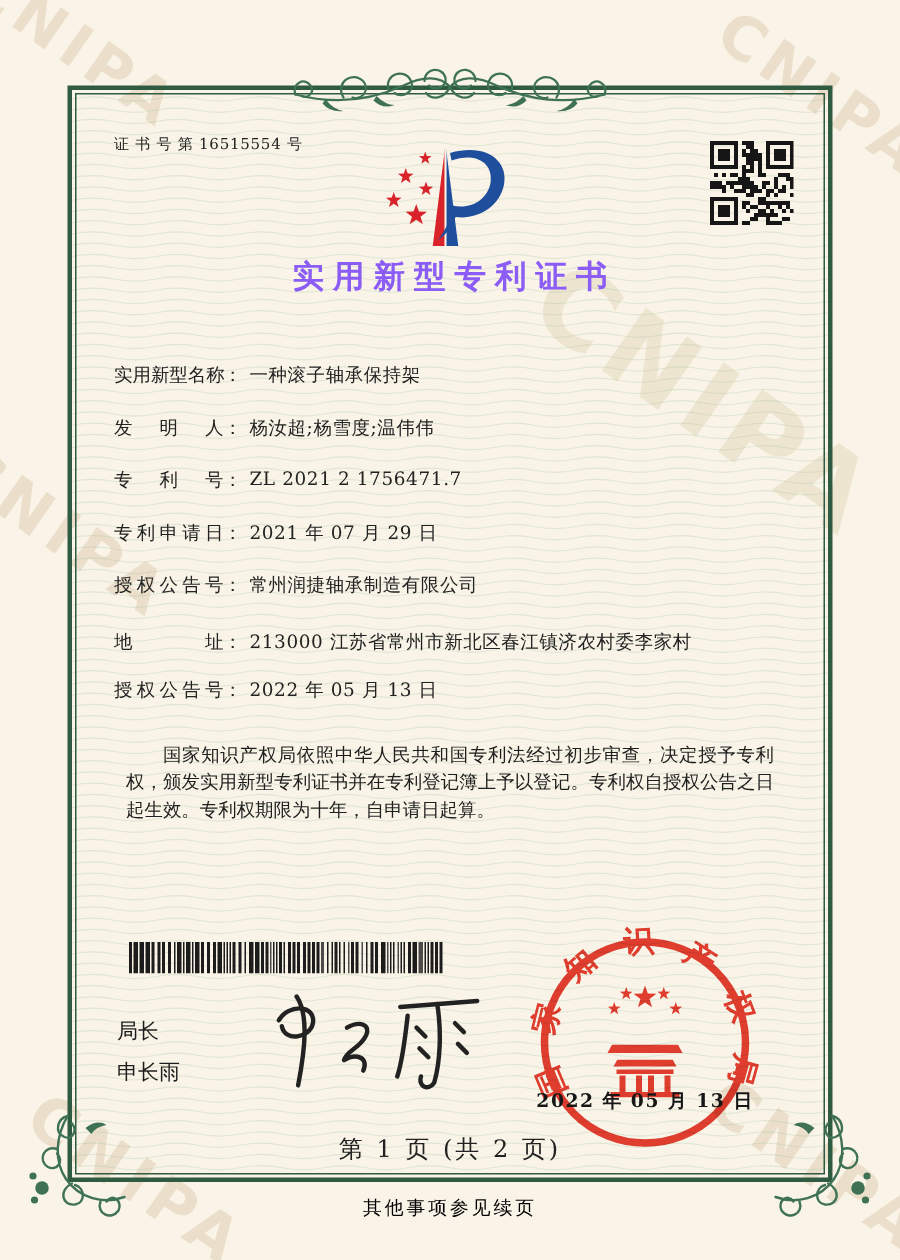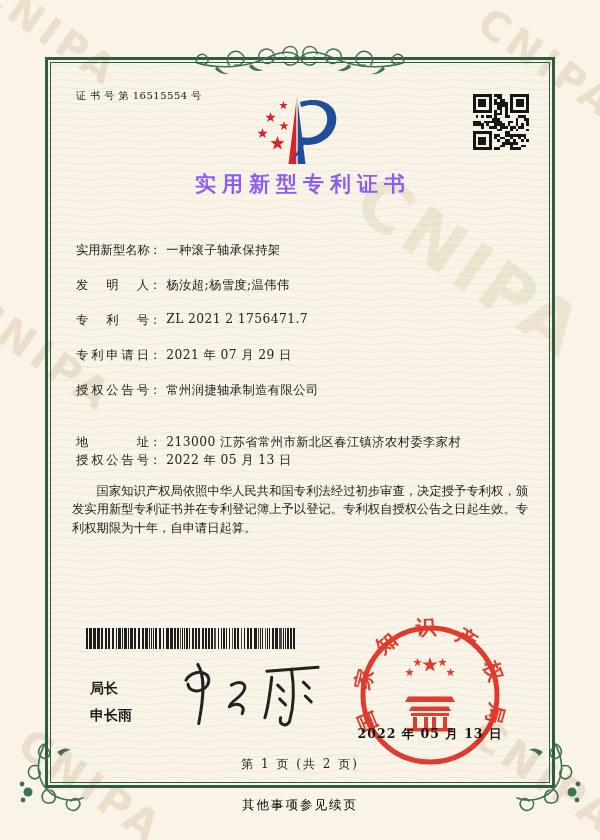--- a/index.html
+++ b/index.html
@@ -37,30 +37,30 @@
     display:inline-block;width:73px;text-align:justify;text-align-last:justify;
     -moz-text-align-last:justify;vertical-align:top;font-family:Liberation Mono, monospace;
   }
   .colon{display:inline-block;vertical-align:top}
   .fval{display:inline-block;margin-left:5px;letter-spacing:.4px;vertical-align:top}
   .fgroup2{position:absolute;left:234px;top:0;white-space:nowrap}
   .paras{
     position:absolute;left:72px;top:482px;width:456px;z-index:3;
     font-size:12.3px;line-height:18.4px;text-align:justify;color:#1e1e1e;
   }
-  .paras p{margin:0;text-indent:2em}
+  .paras p{margin:12px;text-indent:2em}
   .barcode{position:absolute;left:86px;top:628px;width:212px;height:21px;z-index:3}
-  .signer{position:absolute;left:90px;top:675px;z-index:3;font-size:14px;font-weight:700;line-height:27px;color:#1c1c1c}
+  .signer{position:absolute;left:78px;top:675px;z-index:3;font-size:14px;font-weight:400;line-height:27px;color:#1c1c1c}
   .signature{position:absolute;left:180px;top:656px;width:148px;height:74px;z-index:4}
   .seal{position:absolute;left:345px;top:610px;width:170px;height:170px;z-index:3;mix-blend-mode:multiply;opacity:.93}
   .seal-date{
     position:absolute;left:352px;top:726px;width:156px;text-align:center;z-index:5;
     font-size:12.5px;letter-spacing:1px;color:#161616;font-weight:600;
   }
-  .page-foot{position:absolute;left:0;top:756px;width:600px;text-align:center;font-size:12px;letter-spacing:2px;z-index:3}
+  .page-foot{position:absolute;left:0;top:756px;width:600px;text-align:center;font-size:16px;letter-spacing:2px;z-index:3}
   .note{position:absolute;left:0;top:797px;width:600px;text-align:center;font-size:12.5px;letter-spacing:2px;color:#000000;z-index:3}
   .hiddefs{position:absolute;width:0;height:0;overflow:hidden}
 </style>
 </head>
 <body>
 
 <svg class="hiddefs" aria-hidden="true">
   <symbol id="st" viewBox="-10 -10 20 20">
     <path d="M0,-10 L2.35,-3.24 9.51,-3.09 3.8,1.24 5.88,8.09 0,4.1 -5.88,8.09 -3.8,1.24 -9.51,-3.09 -2.35,-3.24 Z"></path>
   </symbol>
@@ -459,21 +459,21 @@
 </div>
 <div class="frow" style="top:312px">
   <span class="flabel">专利号</span><span class="colon">：</span><span class="fval">ZL 2021 2 1756471.7</span>
 </div>
 <div class="frow" style="top:347px">
   <span class="flabel">专利申请日</span><span class="colon">：</span><span class="fval">2021 年 07 月 29 日</span>
 </div>
 <div class="frow" style="top:382px">
   <span class="flabel">授权公告号</span><span class="colon">：</span><span class="fval">常州润捷轴承制造有限公司</span>
 </div>
-<div class="frow" style="top:434px">
+<div class="frow" style="top:420px">
   <span class="flabel">地址</span><span class="colon">：</span><span class="fval">213000 江苏省常州市新北区春江镇济农村委李家村</span>
 </div>
 <div class="frow" style="top:452px">
   <span class="flabel">授权公告号</span><span class="colon">：</span><span class="fval">2022 年 05 月 13 日</span>
 </div>
 
 <div class="paras">
   <p>国家知识产权局依照中华人民共和国专利法经过初步审查，决定授予专利权，颁发实用新型专利证书并在专利登记簿上予以登记。专利权自授权公告之日起生效。专利权期限为十年，自申请日起算。</p>
 </div>
 

